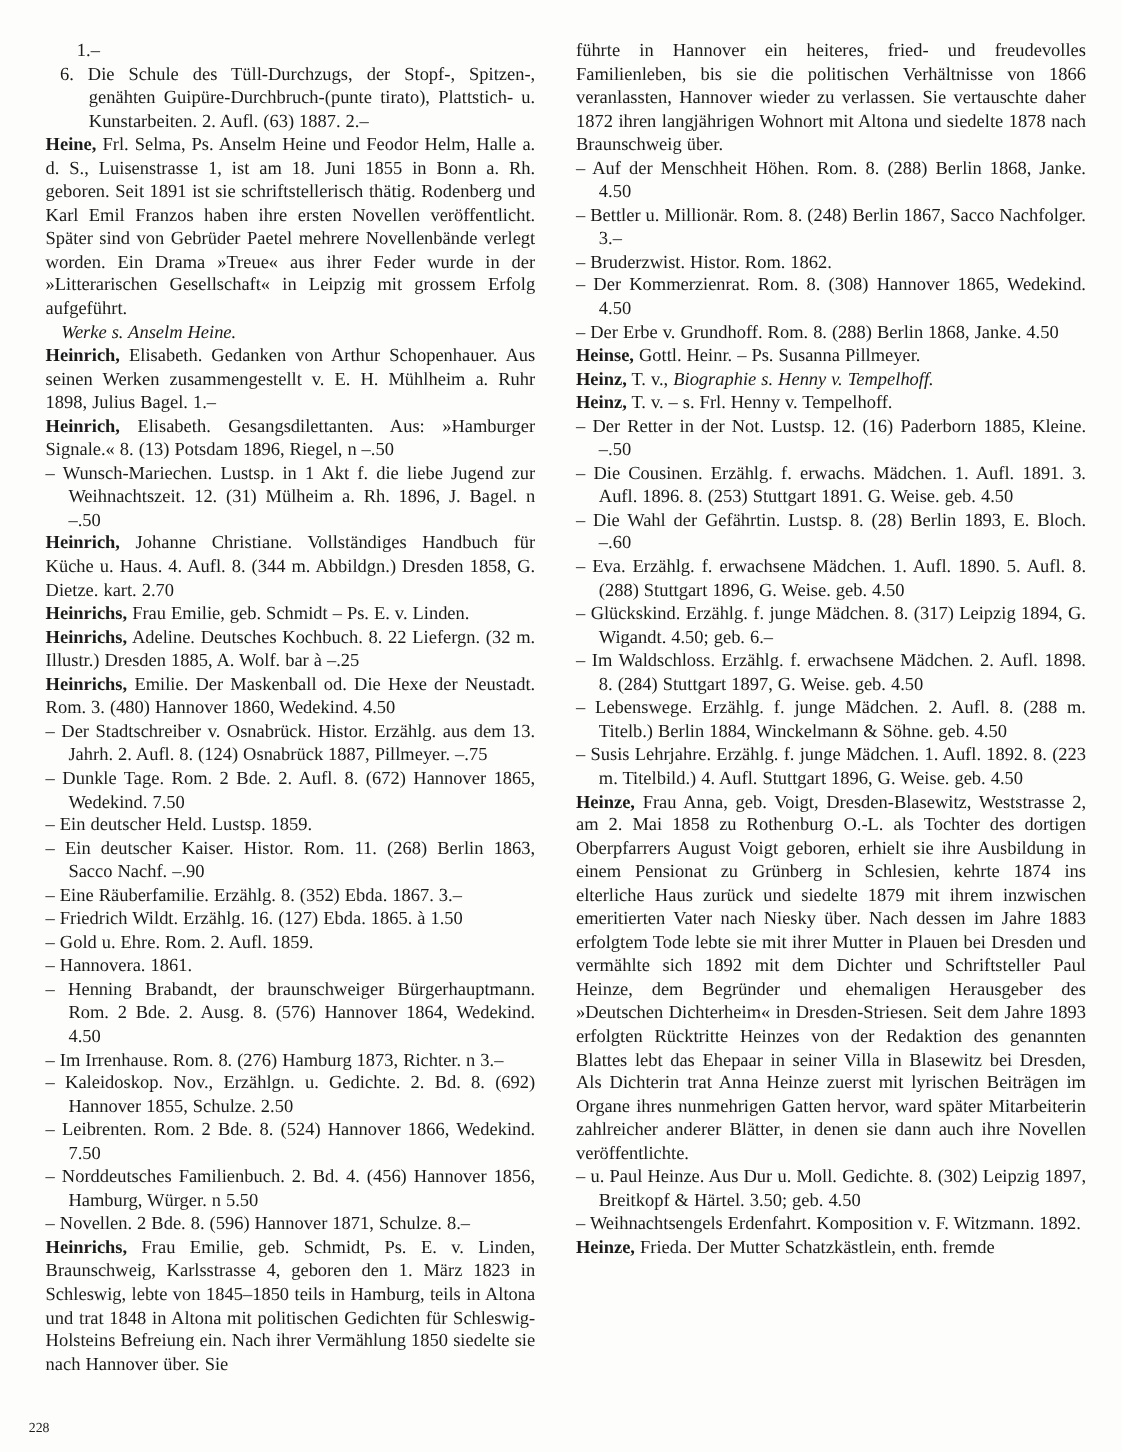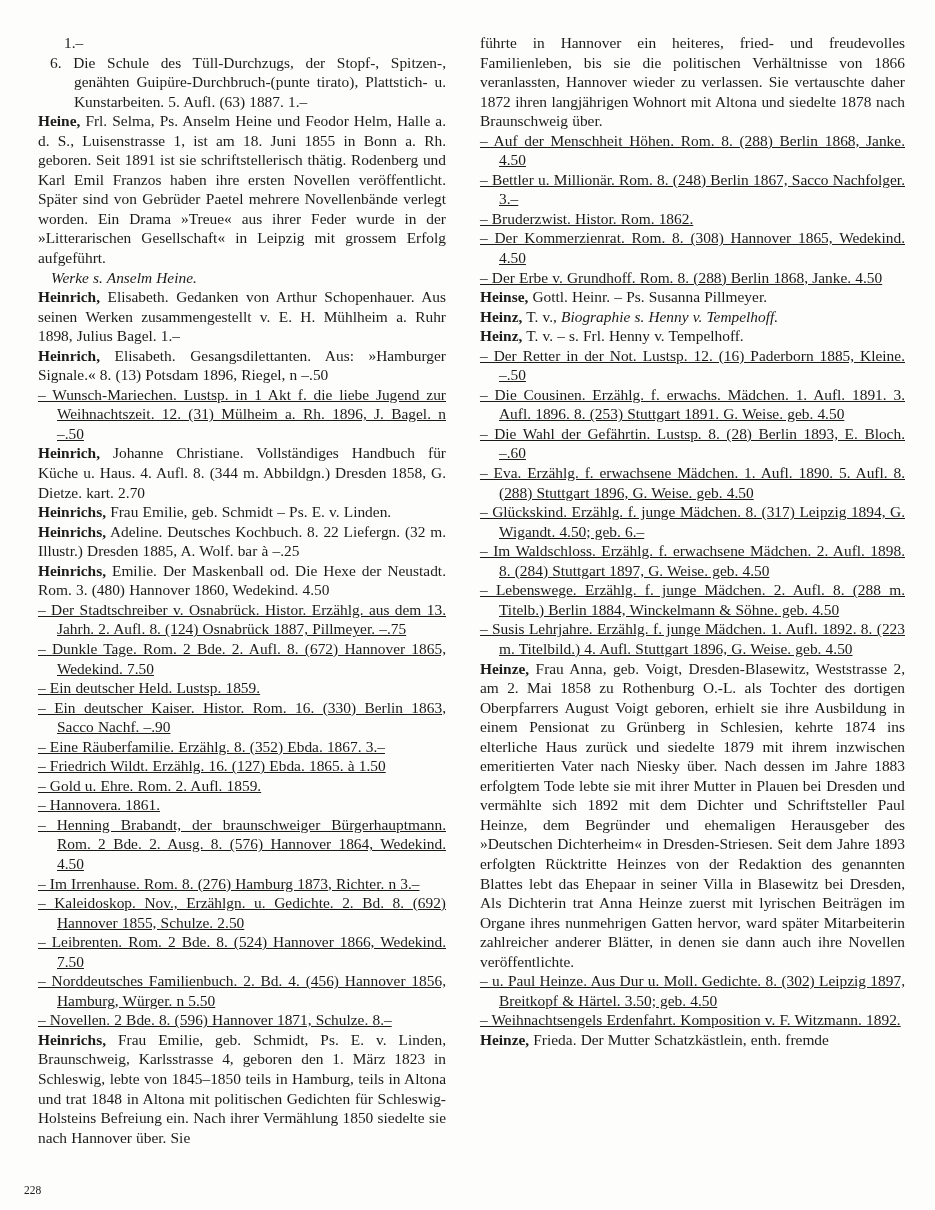--- a/index.html
+++ b/index.html
@@ -28,21 +28,21 @@
     margin: 0;
     font-size: 15.4px;
     line-height: 19.55px;
     text-align: justify;
     text-align-last: left;
     word-spacing: 0.02em;
   }
   p.entry.main  { padding-left: 0; }
   p.entry.cont  { padding-left: 26px; }
   p.entry.num   { padding-left: 36px; text-indent: -24px; }
-  p.entry.dash  { padding-left: 19px; text-indent: -19px; text-decoration: underline; }
+  p.entry.dash  { padding-left: 19px; text-indent: -19px; }
   p.entry.werke { padding-left: 13px; }
   span.n { font-weight: normal; font-style: normal; }
   span.b { font-weight: bold; }
   span.i { font-style: italic; }
   .page-number {
     position: absolute;
     left: 24px;
     top: 1158px;
     font-size: 11.5px;
     line-height: 14px;
@@ -50,34 +50,34 @@
     margin-top: 25px;
   }
 </style>
 </head>
 <body>
 
 <div class="page">
   <div class="columns">
     <div class="col col-left">
         <p class="entry cont"><span class="n">1.–</span></p>
-        <p class="entry num"><span class="n">6. Die Schule des Tüll-Durchzugs, der Stopf-, Spitzen-, genähten Guipüre-Durchbruch-(punte tirato), Plattstich- u. Kunstarbeiten. 5. Aufl. (63) 1887. 1.–</span></p>
+        <p class="entry num"><span class="n">6. Die Schule des Tüll-Durchzugs, der Stopf-, Spitzen-, genähten Guipüre-Durchbruch-(punte tirato), Plattstich- u. Kunstarbeiten. 2. Aufl. (63) 1887. 2.–</span></p>
         <p class="entry main"><span class="b">Heine,</span><span class="n"> Frl. Selma, Ps. Anselm Heine und Feodor Helm, Halle a. d. S., Luisenstrasse 1, ist am 18. Juni 1855 in Bonn a. Rh. geboren. Seit 1891 ist sie schriftstellerisch thätig. Rodenberg und Karl Emil Franzos haben ihre ersten Novellen veröffentlicht. Später sind von Gebrüder Paetel mehrere Novellenbände verlegt worden. Ein Drama »Treue« aus ihrer Feder wurde in der »Litterarischen Gesellschaft« in Leipzig mit grossem Erfolg aufgeführt.</span></p>
         <p class="entry werke"><span class="i">Werke s. Anselm Heine.</span></p>
         <p class="entry main"><span class="b">Heinrich,</span><span class="n"> Elisabeth. Gedanken von Arthur Schopenhauer. Aus seinen Werken zusammengestellt v. E. H. Mühlheim a. Ruhr 1898, Julius Bagel. 1.–</span></p>
         <p class="entry main"><span class="b">Heinrich,</span><span class="n"> Elisabeth. Gesangsdilettanten. Aus: »Hamburger Signale.« 8. (13) Potsdam 1896, Riegel, n –.50</span></p>
         <p class="entry dash"><span class="n">– Wunsch-Mariechen. Lustsp. in 1 Akt f. die liebe Jugend zur Weihnachtszeit. 12. (31) Mülheim a. Rh. 1896, J. Bagel. n –.50</span></p>
         <p class="entry main"><span class="b">Heinrich,</span><span class="n"> Johanne Christiane. Vollständiges Handbuch für Küche u. Haus. 4. Aufl. 8. (344 m. Abbildgn.) Dresden 1858, G. Dietze. kart. 2.70</span></p>
         <p class="entry main"><span class="b">Heinrichs,</span><span class="n"> Frau Emilie, geb. Schmidt – Ps. E. v. Linden.</span></p>
         <p class="entry main"><span class="b">Heinrichs,</span><span class="n"> Adeline. Deutsches Kochbuch. 8. 22 Liefergn. (32 m. Illustr.) Dresden 1885, A. Wolf. bar à –.25</span></p>
         <p class="entry main"><span class="b">Heinrichs,</span><span class="n"> Emilie. Der Maskenball od. Die Hexe der Neustadt. Rom. 3. (480) Hannover 1860, Wedekind. 4.50</span></p>
         <p class="entry dash"><span class="n">– Der Stadtschreiber v. Osnabrück. Histor. Erzählg. aus dem 13. Jahrh. 2. Aufl. 8. (124) Osnabrück 1887, Pillmeyer. –.75</span></p>
         <p class="entry dash"><span class="n">– Dunkle Tage. Rom. 2 Bde. 2. Aufl. 8. (672) Hannover 1865, Wedekind. 7.50</span></p>
         <p class="entry dash"><span class="n">– Ein deutscher Held. Lustsp. 1859.</span></p>
-        <p class="entry dash"><span class="n">– Ein deutscher Kaiser. Histor. Rom. 16. (330) Berlin 1863, Sacco Nachf. –.90</span></p>
+        <p class="entry dash"><span class="n">– Ein deutscher Kaiser. Histor. Rom. 11. (268) Berlin 1863, Sacco Nachf. –.90</span></p>
         <p class="entry dash"><span class="n">– Eine Räuberfamilie. Erzählg. 8. (352) Ebda. 1867. 3.–</span></p>
         <p class="entry dash"><span class="n">– Friedrich Wildt. Erzählg. 16. (127) Ebda. 1865. à 1.50</span></p>
         <p class="entry dash"><span class="n">– Gold u. Ehre. Rom. 2. Aufl. 1859.</span></p>
         <p class="entry dash"><span class="n">– Hannovera. 1861.</span></p>
         <p class="entry dash"><span class="n">– Henning Brabandt, der braunschweiger Bürgerhauptmann. Rom. 2 Bde. 2. Ausg. 8. (576) Hannover 1864, Wedekind. 4.50</span></p>
         <p class="entry dash"><span class="n">– Im Irrenhause. Rom. 8. (276) Hamburg 1873, Richter. n 3.–</span></p>
         <p class="entry dash"><span class="n">– Kaleidoskop. Nov., Erzählgn. u. Gedichte. 2. Bd. 8. (692) Hannover 1855, Schulze. 2.50</span></p>
         <p class="entry dash"><span class="n">– Leibrenten. Rom. 2 Bde. 8. (524) Hannover 1866, Wedekind. 7.50</span></p>
         <p class="entry dash"><span class="n">– Norddeutsches Familienbuch. 2. Bd. 4. (456) Hannover 1856, Hamburg, Würger. n 5.50</span></p>
         <p class="entry dash"><span class="n">– Novellen. 2 Bde. 8. (596) Hannover 1871, Schulze. 8.–</span></p>

